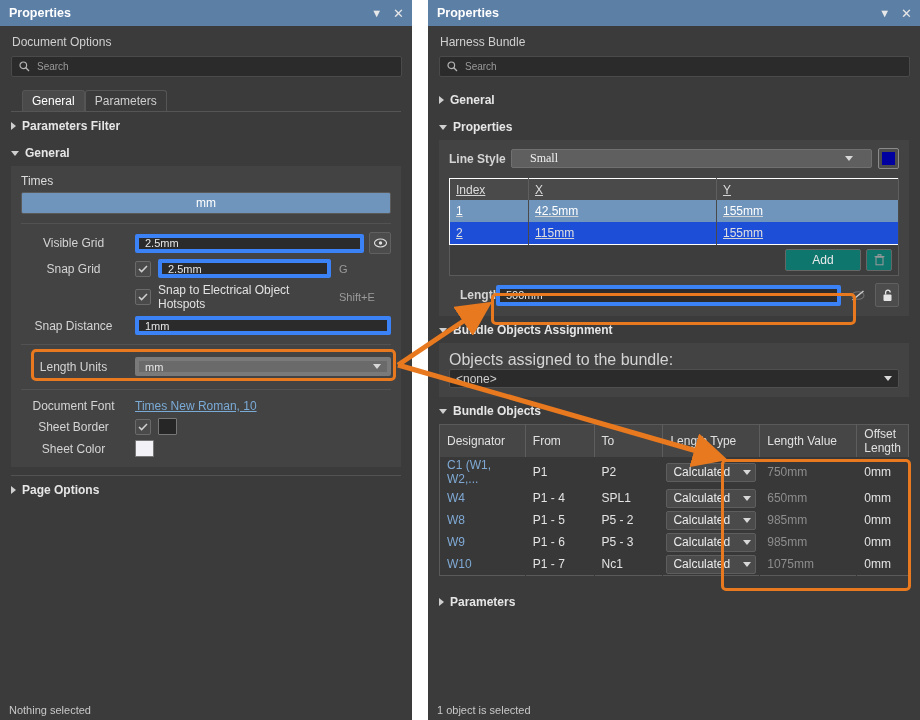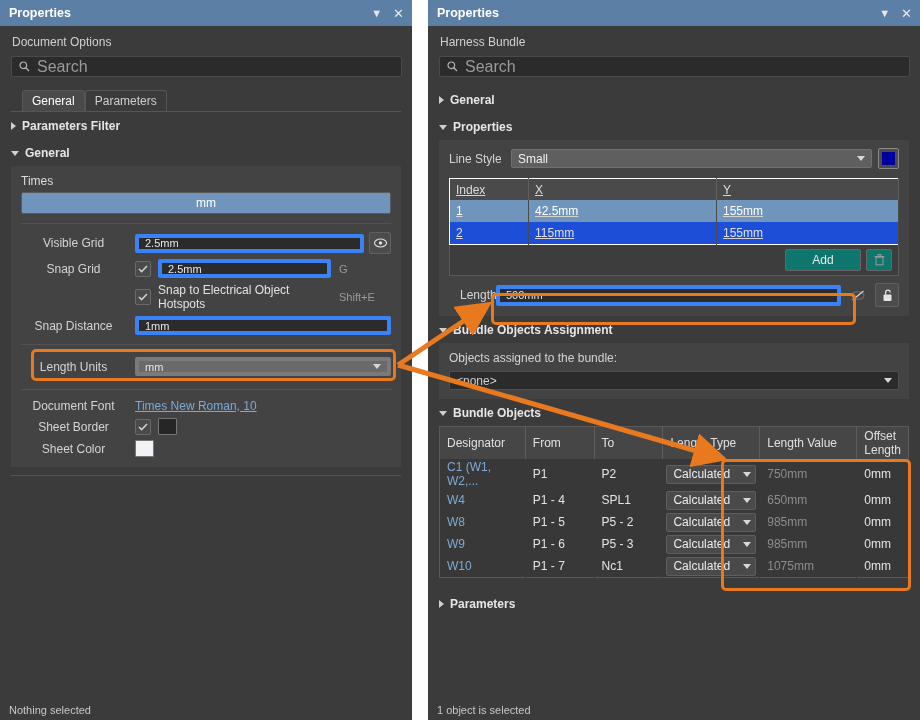--- a/index.html
+++ b/index.html
@@ -24,21 +24,21 @@
   .tb-btn{color:#e8e8e8;font-size:11px;margin-left:11px;cursor:default;line-height:1;}
   .tb-btn.close{font-size:13px;}
 
   .subtitle{padding:9px 12px 7px 12px;font-size:12px;color:#d0d0d0;flex:none;}
 
   .searchrow{padding:0 10px 0 11px;flex:none;}
   .search{
     height:21px;background:#2b2b2b;border:1px solid #4a4a4a;border-radius:2px;
     display:flex;align-items:center;padding:0 7px;box-sizing:border-box;
   }
-  .search .ph{color:#9a9a9a;font-size:16px;margin-left:7px;}
+  .search .ph{color:#9a9a9a;font-size:10px;margin-left:7px;}
   svg{display:block;}
 
   .tabs{display:flex;margin:13px 0 0 22px;align-items:flex-end;flex:none;}
   .tab{
     padding:3px 9px 3px 9px;font-size:12px;color:#cfcfcf;
     border:1px solid #555;border-bottom:none;border-radius:3px 3px 0 0;background:#3b3b3b;
   }
   .tab.active{background:#4a4a4a;color:#ffffff;}
   .tabline{height:1px;background:#555;margin:0 11px;flex:none;}
 
@@ -80,24 +80,24 @@
   }
   .hint{font-size:11px;color:#9b9b9b;margin-left:8px;flex:none;width:52px;}
   .cbxtext{font-size:12px;color:#e2e2e2;}
   .arrow-dn{width:0;height:0;border-style:solid;border-width:5px 4px 0 4px;
             border-color:#d8d8d8 transparent transparent transparent;}
   .link{font-size:12px;color:#7aaad6;text-decoration:underline;}
   .swatch{width:17px;height:15px;border:1px solid #777;border-radius:1px;}
 
   
   .rgroup{background:#434343;margin:0 11px;padding:8px 10px 9px 10px;box-sizing:border-box;}
-  .rlabel{width:62px;font-size:12px;color:#d4d4d4;flex:none;}
+  .rlabel{width:62px;font-size:12px;color:#d4d4d4;flex:none;font-weight:bold;}
   .sel-fld{
     flex:1;height:19px;background:#5f5f5f;border:1px solid #707070;border-radius:2px;
-    display:flex;align-items:center;padding:0 6px;box-sizing:border-box;font-size:12px;color:#f0f0f0;
+    display:flex;align-items:center;padding:0 18px;box-sizing:border-box;font-size:12px;color:#f0f0f0;font-family:Liberation Serif, serif;
   }
   .colorbox{width:19px;height:19px;border:1px solid #8a8a8a;border-radius:2px;margin-left:6px;flex:none;
             display:flex;align-items:center;justify-content:center;background:#4c4c4c;}
   .colorbox i{display:block;width:13px;height:13px;}
 
   table{border-collapse:collapse;width:100%;font-size:12px;}
   .xy-table{background:#1d4ed8;border:1px solid #ffffff;text-decoration:underline;}
   .xy-table th{
     background:#4a4a4a;color:#dcdcdc;font-weight:normal;text-align:left;
     padding:2px 6px;border-right:1px solid #5f5f5f;height:17px;
@@ -262,20 +262,24 @@
 
     <div class="frow" style="margin-bottom:0">
       <div class="flabel">Sheet Color</div>
       <div class="swatch" style="background:#f2f2f7"></div>
       <div style="flex:1"></div>
     </div>
   </div>
 
   <div class="hr" style="margin:8px 11px 0 11px"></div>
 
+  <div class="section-head">
+    <span class="tri right"></span>
+    <span>Page Options</span>
+  </div>
 
   <div class="statusbar">
     <span>Nothing selected</span>
   </div>
 </div>
 
 <div class="panel" id="right-panel">
 
   <div class="titlebar">
     <span class="title">Properties</span>
@@ -369,21 +373,21 @@
       </div>
     </div>
   </div>
 
   <div class="section-head">
     <span class="tri down"></span>
     <span>Bundle Objects Assignment</span>
   </div>
 
   <div class="rgroup">
-    <div style="font-size:12px;color:#d4d4d4;margin-bottom:6px">Objects assigned to the bundle:</div>
+    <div style="font-size:16px;color:#d4d4d4;">Objects assigned to the bundle:</div>
     <div class="combo">
       <span style="flex:1">&lt;none&gt;</span>
       <span class="arrow-dn"></span>
     </div>
   </div>
 
   <div class="section-head">
     <span class="tri down"></span>
     <span>Bundle Objects</span>
   </div>

